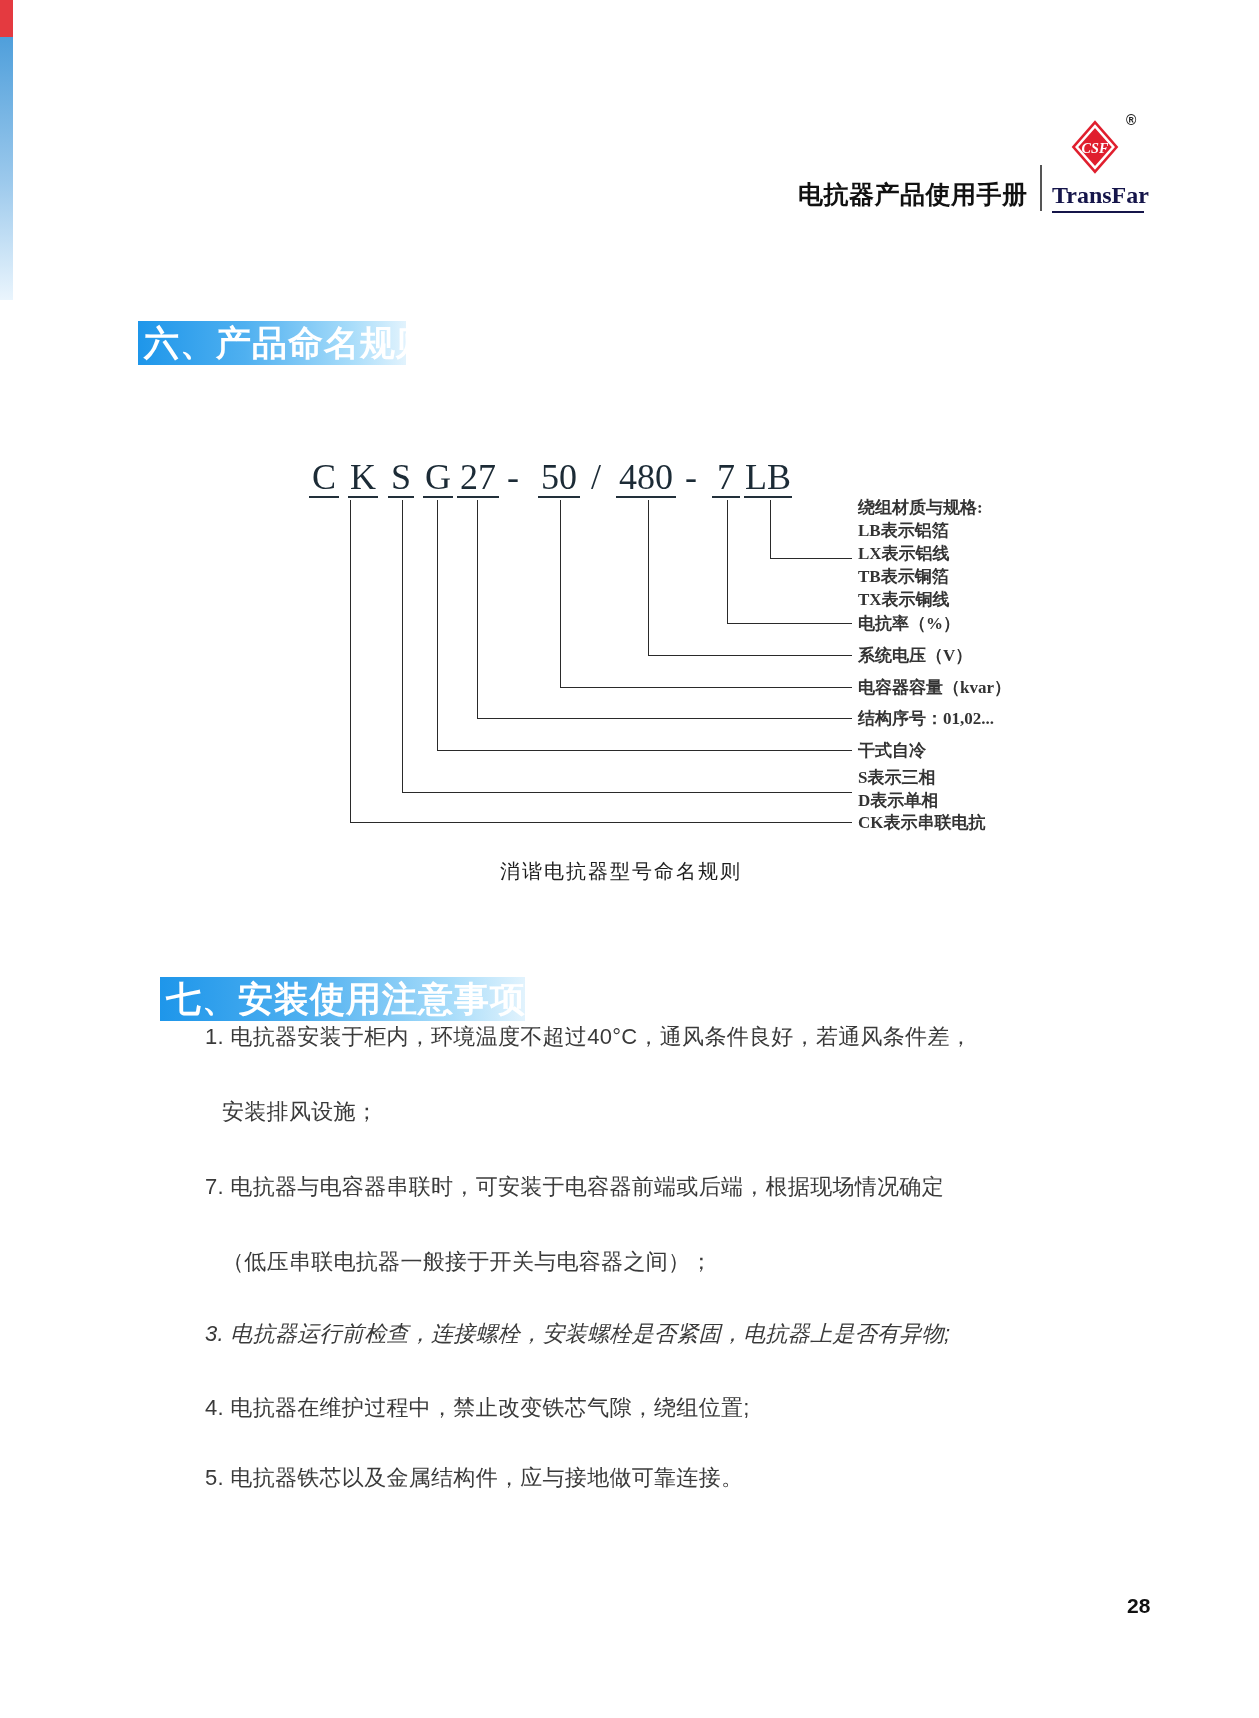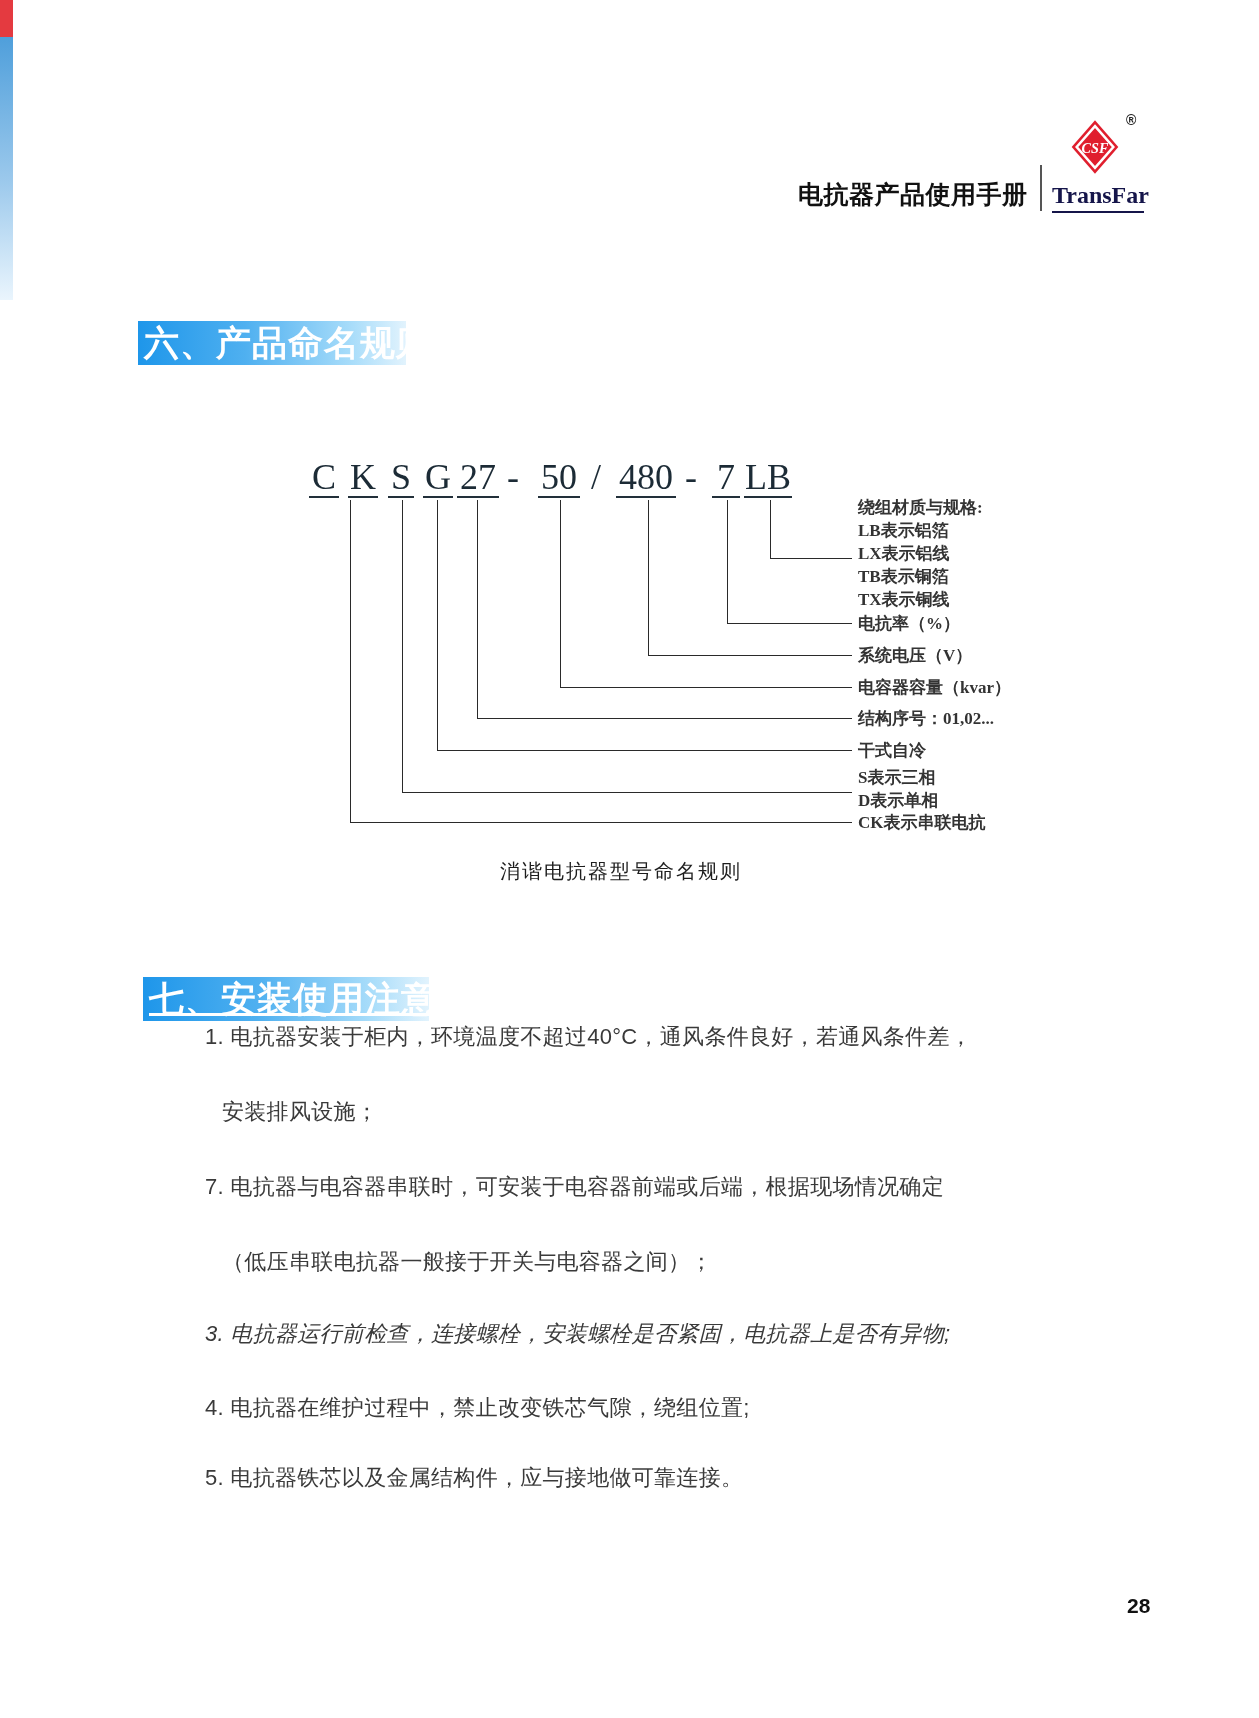--- a/index.html
+++ b/index.html
@@ -31,21 +31,21 @@
   }
 
   
   .sec-bar {
     position:absolute; height:44px;
     background:linear-gradient(90deg,#1e96ea 0%, #4fb0f0 40%, #a9ddfa 80%, #e2f3fd 100%);
     color:#ffffff; font-size:35px; font-weight:bold;
     line-height:44px; padding-left:6px; letter-spacing:1px; white-space:nowrap;
   }
   .sec-bar.one { left:138px; top:321px; width:268px; }
-  .sec-bar.two { left:143px; top:977px; width:286px;text-decoration:underline; }
+  .sec-bar.two { left:160px; top:977px; width:365px; }
 
   
   .model-tok {
     position:absolute; top:458px; height:40px;
     font-family:"Liberation Serif","DejaVu Serif",serif;
     font-size:36px; line-height:38px; color:#1c2b36; text-align:center;
   }
   .model-tok.u { border-bottom:2px solid #22303a; }
   .vline { position:absolute; width:1px; background:#2a2a2a; }
   .hline { position:absolute; height:1px; background:#2a2a2a; }

